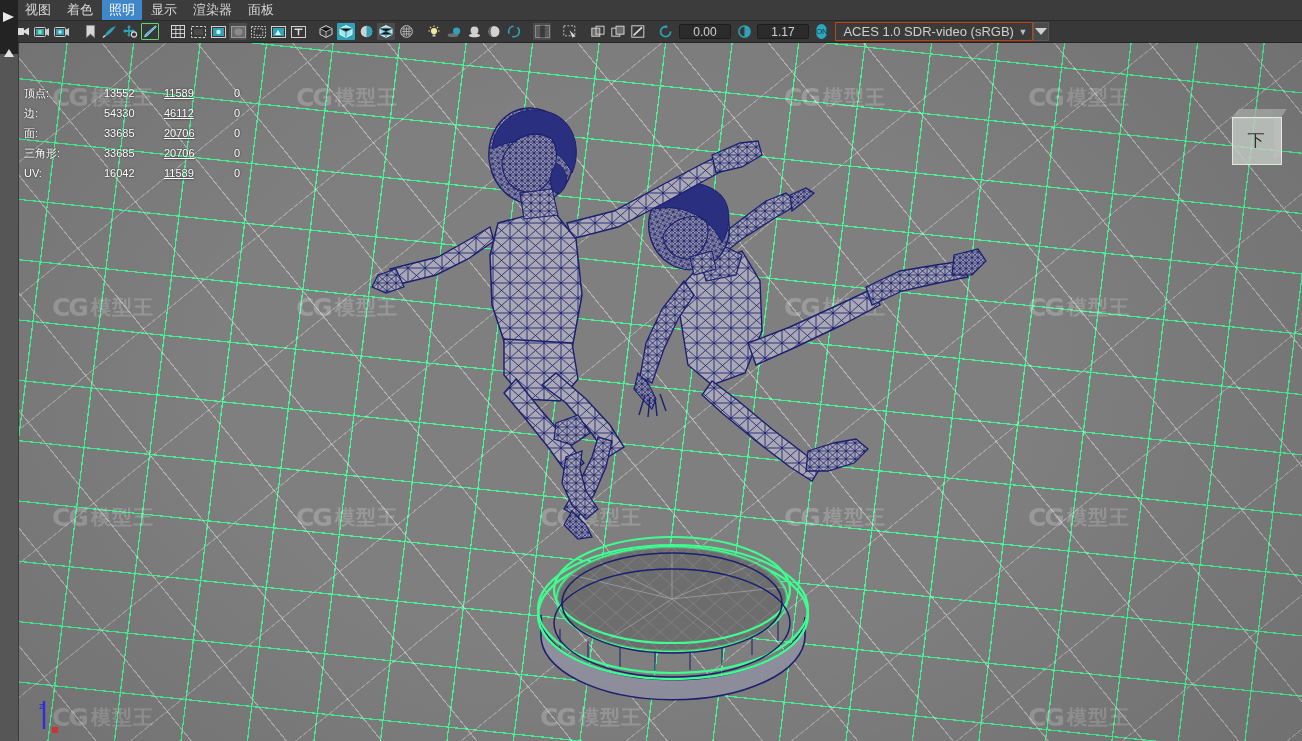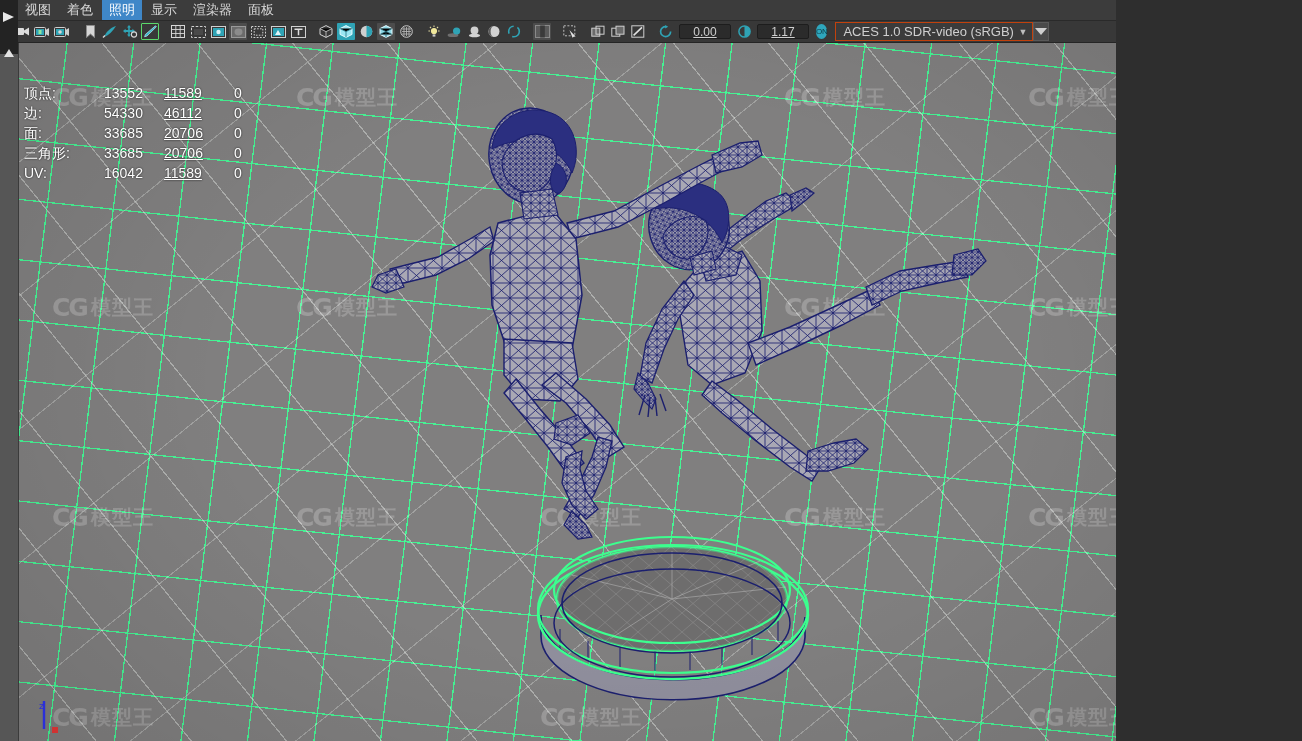--- a/index.html
+++ b/index.html
@@ -1,21 +1,21 @@
 <!DOCTYPE html>
 <html><head>
 <meta charset="utf-8">
 <style>
   html,body{margin:0;padding:0;background:#2e2e2e;}
   body{
     width:1302px;height:741px;overflow:hidden;
     font-family:"Liberation Sans","DejaVu Sans",sans-serif;
     -webkit-font-smoothing:antialiased;
   }
-  #app{position:relative;width:1116px;height:741px;overflow:hidden;background:#f0abfc;}
+  #app{position:relative;width:1302px;height:741px;overflow:hidden;background:#f0abfc;}
 
   
   .menubar{
     position:absolute;left:0;top:0;width:1302px;height:21px;
     background:#3c3c3c;border-bottom:1px solid #2a2a2a;
     display:flex;align-items:center;padding-left:18px;box-sizing:border-box;
   }
   .menuitem{
     color:#d8d8d8;font-size:13px;line-height:13px;
     padding:3px 7px 4px 7px;margin-right:2px;white-space:nowrap;cursor:default;
@@ -35,21 +35,21 @@
     display:flex;align-items:center;justify-content:center;
     box-sizing:border-box;position:relative;flex:0 0 auto;cursor:default;
   }
   .tb-btn.on{background:#4c4c4c;}
   .tb-btn.sel{border:1px solid #5bd96a;}
   .tb-btn.cyan{background:#2fa3b5;}
   .tb-btn svg{display:block;}
   .num-field{
     height:15px;min-width:52px;background:#2b2b2b;border:1px solid #1d1d1d;
     color:#cfcfcf;font-size:12px;line-height:15px;text-align:center;
-    border-radius:2px;margin:0 3px;padding:0 4px;box-sizing:border-box;cursor:text;text-decoration:underline;
+    border-radius:2px;margin:0 3px;padding:0 4px;box-sizing:border-box;cursor:text;
   }
   .onbadge{
     width:15px;height:15px;border-radius:50%;background:#2ea6bd;
     color:#0d3c45;font-size:8px;font-weight:normal;line-height:15px;text-align:center;
     margin:0 4px;letter-spacing:-.3px;
   }
   .cs-combo{
     flex:1 1 auto;height:19px;max-width:440px;background:#3b3b3b;
     display:flex;align-items:center;justify-content:space-between;
     border:1px solid #c2410c;box-sizing:border-box;margin-left:4px;cursor:default;
@@ -96,21 +96,21 @@
   }
   .wm .cg{
     font-size:25px;font-weight:bold;letter-spacing:-2px;
     margin-right:4px;color:rgba(255,255,255,.22);
   }
   .wm .zh{font-size:20px;font-weight:bold;letter-spacing:1px;}
 
   
   .stats{
     position:absolute;left:24px;top:40px;width:250px;
-    font-size:14px;line-height:11px;color:#ffffff;
+    font-size:11px;line-height:11px;color:#ffffff;
     text-shadow:0 0 2px rgba(0,0,0,.85);
   }
   .stats .row{display:flex;height:20px;align-items:center;}
   .stats .c0{width:80px;}
   .stats .c1{width:60px;text-align:left;}
   .stats .c2{width:70px;text-align:left;text-decoration:underline;}
   .stats .c3{width:40px;text-align:left;}
 
   
   .leftdock{

